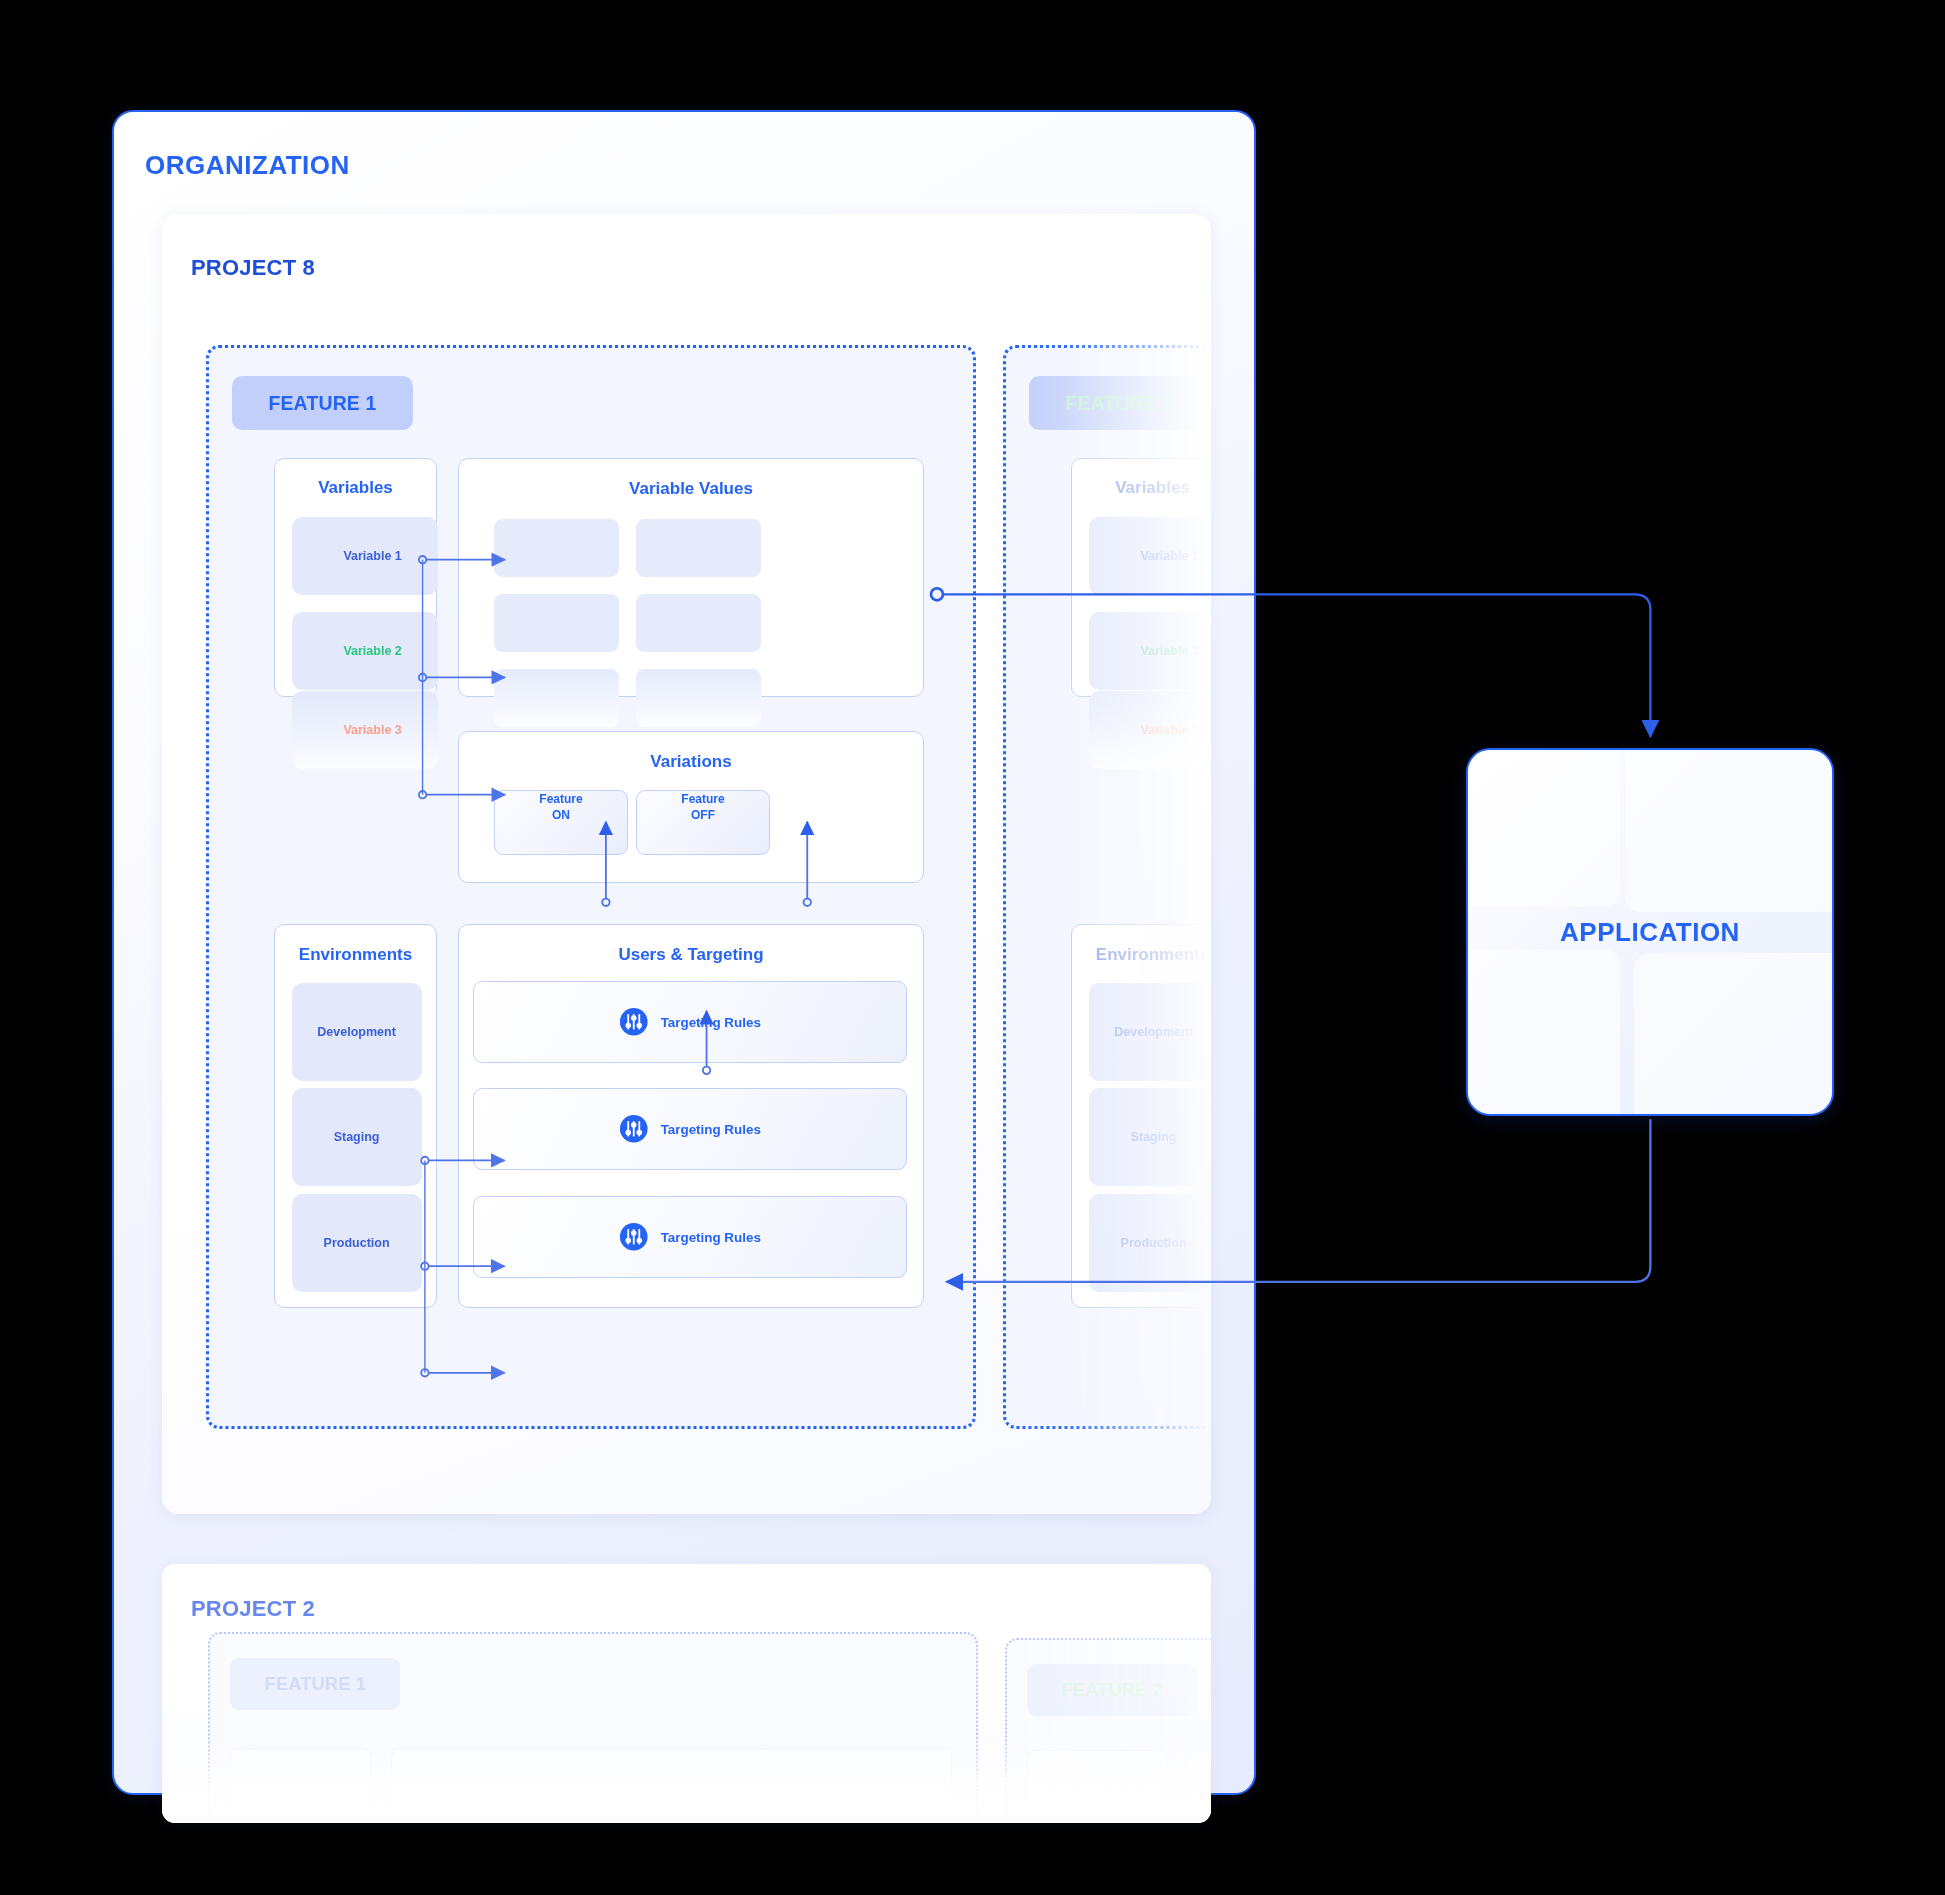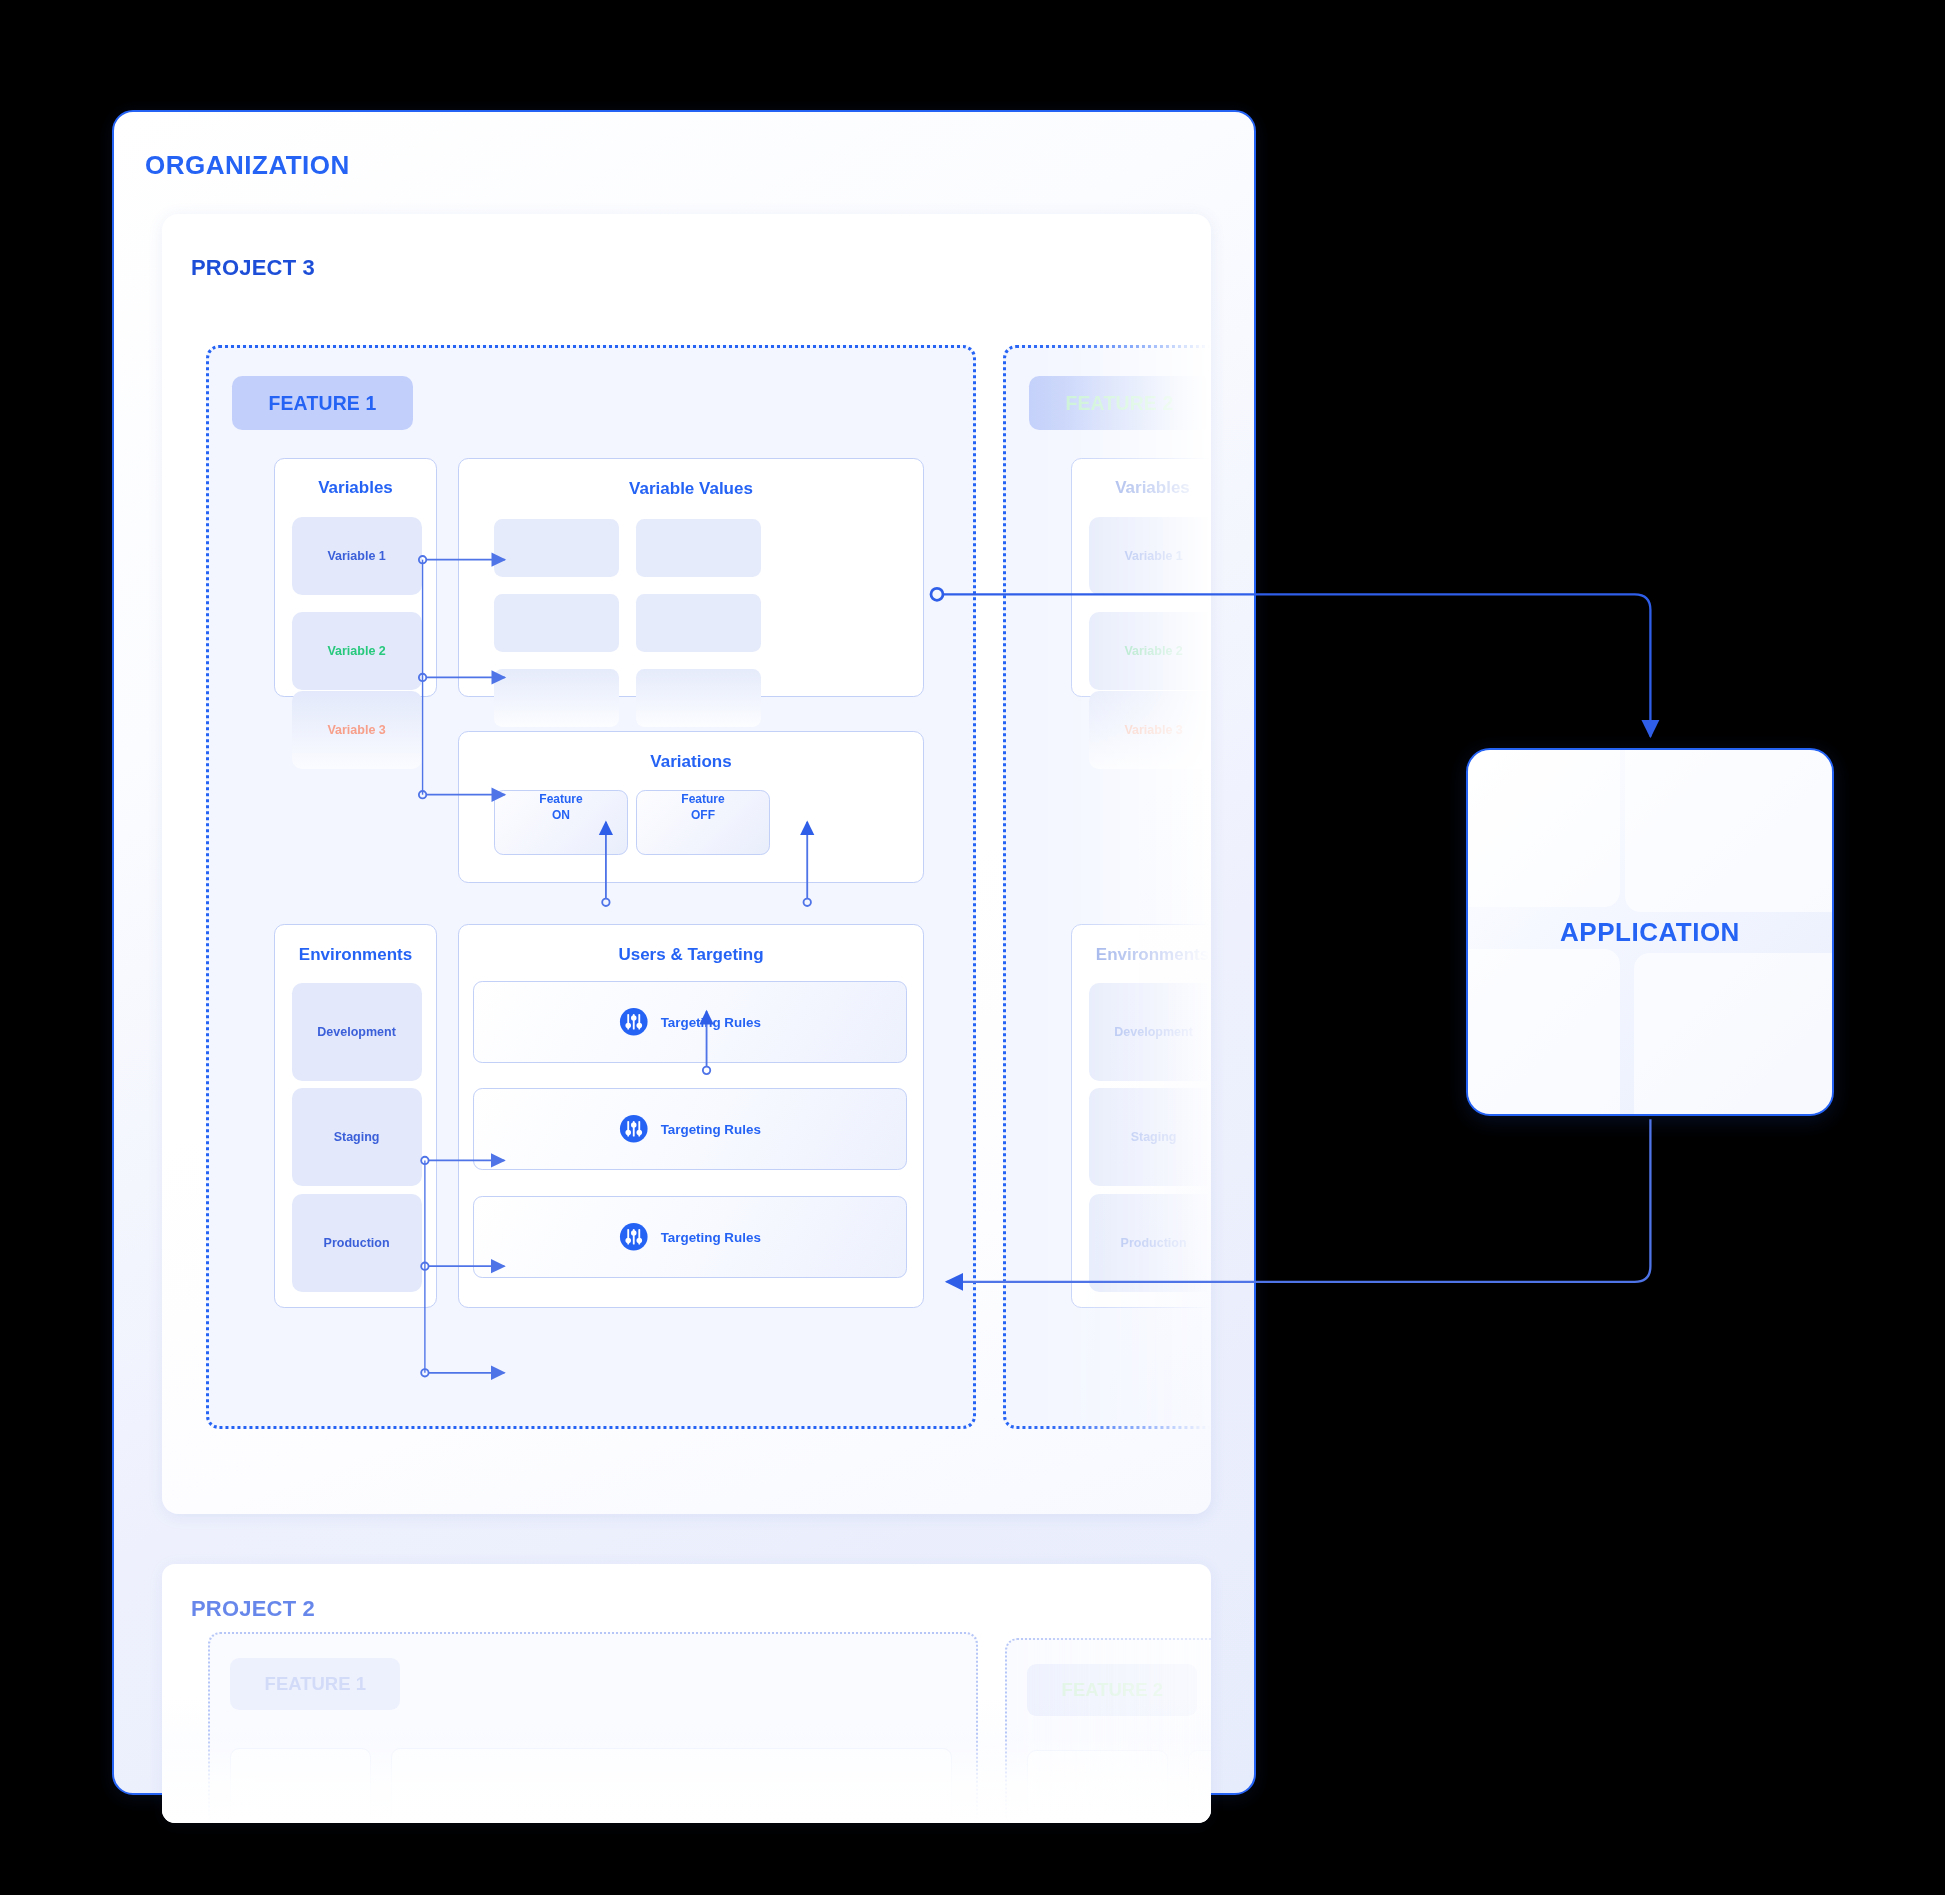--- a/index.html
+++ b/index.html
@@ -108,21 +108,21 @@
   }
 
   
   .vars-box{left:65px;top:110px;width:163px;height:239px;}
   .vars-box .sec-title{top:19.4px;}
   .var-chip{
     position:absolute;left:16.6px;width:130px;height:78px;
     border-radius:10.2px;
     background:#e3e9fb;
     display:flex;align-items:center;justify-content:center;
-    font-size:12.5px;font-weight:bold;
+    font-size:12.5px;font-weight:bold;padding-left:16px;
   }
   .var-chip.v1{top:58px;color:#3b5fd9;}
   .var-chip.v2{top:145px;color:#28c87d;margin-top:8px;}
   .var-chip.v3{top:232px;color:#f79f8a;
     background:linear-gradient(180deg,#e3e9fb 0%,#edf1fd 45%,#fbfcff 100%);}
 
   
   .vv-box{left:249px;top:110px;width:466px;height:239px;}
   .vv-box .sec-title{top:20.3px;}
   .vv-cell{
@@ -233,21 +233,21 @@
 </style>
 </head>
 <body>
 
 <div id="root">
 
   <div class="org-card">
     <div class="org-title">ORGANIZATION</div>
 
     <div class="proj1-card" style="left:48px;top:102px;">
-      <div class="proj-title">PROJECT 3</div>
+      <div class="proj-title">PROJECT 8</div>
     </div>
 
     <div class="proj2-card" style="left:48px;top:1452px;border-radius:13px;">
       <div class="proj2-title">PROJECT 2</div>
 
       <div class="p2-feat" id="p2f1">
         <div class="p2-badge">FEATURE 1</div>
         <div class="p2-inner" style="left:20.3px;top:114px;width:139px;height:92px;"></div>
         <div class="p2-inner" style="left:181px;top:114px;width:559px;height:92px;"></div>
       </div>

